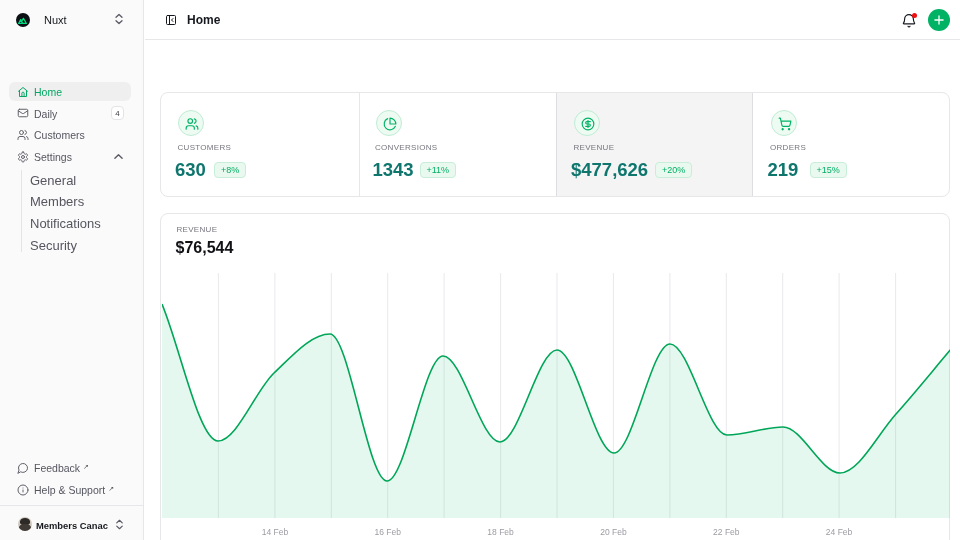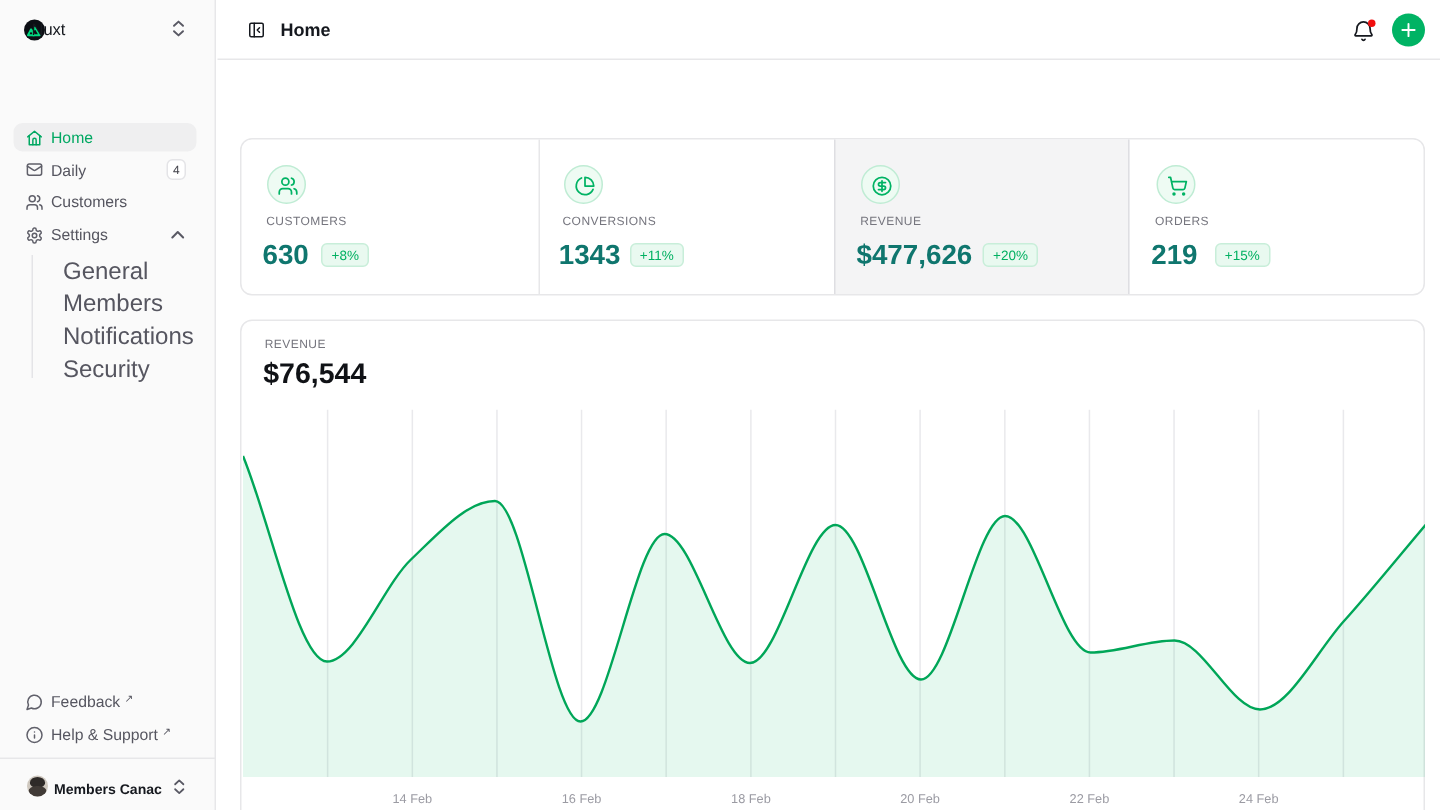--- a/index.html
+++ b/index.html
@@ -6,37 +6,37 @@
 html,body { width:960px; height:540px; overflow:hidden; background:#fff;
   font-family:"Liberation Sans", sans-serif; -webkit-font-smoothing:antialiased; }
 #app { position:relative; width:960px; height:540px; }
 
 
 #sidebar { position:absolute; left:0; top:0; width:144px; height:540px;
   background:#fafafa; border-right:1px solid #e7e7e9; }
 #sb-top { position:absolute; left:8px; top:10px; width:128px; height:20px; }
 .nuxt-av { position:absolute; left:7.5px; top:3px; width:14px; height:14px; border-radius:50%; background:#0c0f14; }
 .nuxt-av svg { position:absolute; left:1.5px; top:1.5px; }
-#sb-top .name { position:absolute; left:13px; top:4px; font-size:11px; font-weight:500; color:#15181e; }
+#sb-top .name { position:absolute; left:36px; top:4px; font-size:11px; font-weight:500; color:#15181e; }
 #sb-top .updn { position:absolute; right:11px; top:2px; }
 
 #searchbox { position:absolute; left:8px; top:49px; width:128px; height:21px;
   background:#fff; border:1px solid #e3e3e6; border-radius:6px; }
 #searchbox .mag { position:absolute; left:7.5px; top:5px; }
 #searchbox .ph { position:absolute; left:25px; top:4.5px; font-size:10.5px; color:#9b9ba3; }
 .kbd { position:absolute; top:3.5px; width:13px; height:13px; background:#f6f6f7; border:1px solid #e4e4e7;
   border-radius:3px; font-size:8.5px; color:#6b6b74; text-align:center; line-height:12px; }
 
 .nav-row { position:absolute; left:9px; width:122px; height:19px; border-radius:6px; }
 .nav-row .ic { position:absolute; left:8px; top:3.5px; width:12px; height:12px; }
 .nav-row .lb { position:absolute; left:25px; top:4px; font-size:10.5px; font-weight:500; color:#565660; }
 .nav-row.active { background:#efeff0; }
 .nav-row.active .lb { color:#00a862; }
 .sub-row { position:absolute; left:26px; width:110px; height:17px; }
-.sub-row .lb { position:absolute; left:16px; top:3px; font-size:16px; font-weight:500; color:#565660; }
+.sub-row .lb { position:absolute; left:4px; top:3px; font-size:13px; font-weight:500; color:#565660; }
 #subline { position:absolute; left:21px; top:170px; width:1px; height:82px; background:#e4e4e7; }
 
 .badge4 { position:absolute; right:7px; top:2.5px; min-width:13px; height:14px; background:#fff;
   border:1px solid #e4e4e7; border-radius:4px; font-size:8px; color:#42424a; text-align:center; line-height:13px; padding:0 2px; }
 
 .foot-row { position:absolute; left:8px; width:128px; height:17px; }
 .foot-row .ic { position:absolute; left:9px; top:2.5px; }
 .foot-row .lb { position:absolute; left:26px; top:3px; font-size:10.5px; font-weight:500; color:#565660; }
 #sb-sep { position:absolute; left:0; top:505px; width:144px; height:1px; background:#e7e7e9; }
 #userrow { position:absolute; left:8px; top:515px; width:128px; height:18px; }
@@ -75,21 +75,21 @@
 .cell .lab { position:absolute; left:16.5px; top:50px; font-size:8px; letter-spacing:0.3px; color:#75757e; }
 .cell .num { position:absolute; left:14px; top:65.5px; font-size:18.5px; font-weight:700; color:#0f766e; }
 .cell .pct { position:absolute; top:69px; height:16px; padding:0 6px; background:#e9f9f0; border:1px solid #c8eed9;
   border-radius:4px; font-size:9px; font-weight:500; color:#00b061; line-height:15px; }
 #cell3 { background:#f4f4f5; border-left:1px solid #dedee2; border-right:1px solid #dedee2; height:103px; }
 
 
 #chartcard { position:absolute; left:15px; top:213px; width:790px; height:340px;
   background:#fff; border:1px solid #e7e7e9; border-radius:8px; }
 #chartcard .lab { position:absolute; left:15.5px; top:10.9px; font-size:8px; letter-spacing:0.3px; color:#75757e; }
-#chartcard .num { position:absolute; left:14.5px; top:25px; font-size:19px; font-weight:700; color:#101216; }
+#chartcard .num { position:absolute; left:14.5px; top:25px; font-size:16px; font-weight:700; color:#101216; }
 #chartsvg { position:absolute; left:1px; top:59px; }
 </style>
 </head>
 <body>
 <div id="app">
 
   <div id="sidebar">
     <div id="sb-top">
       <div class="nuxt-av">
         <svg width="11" height="11" viewBox="0 0 24 24" fill="none">

